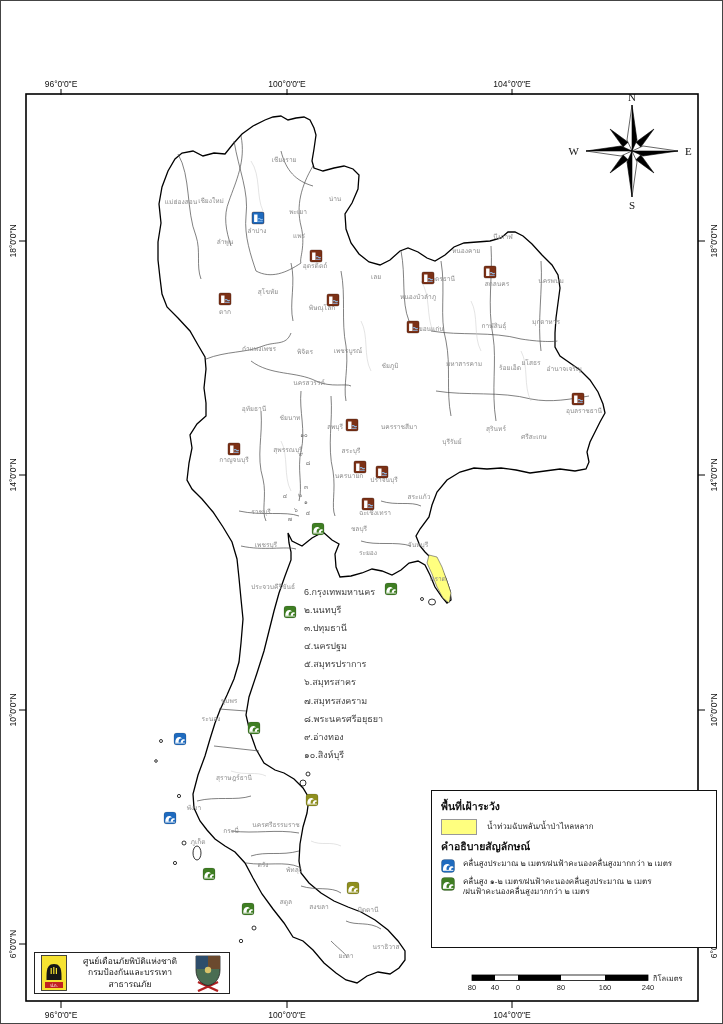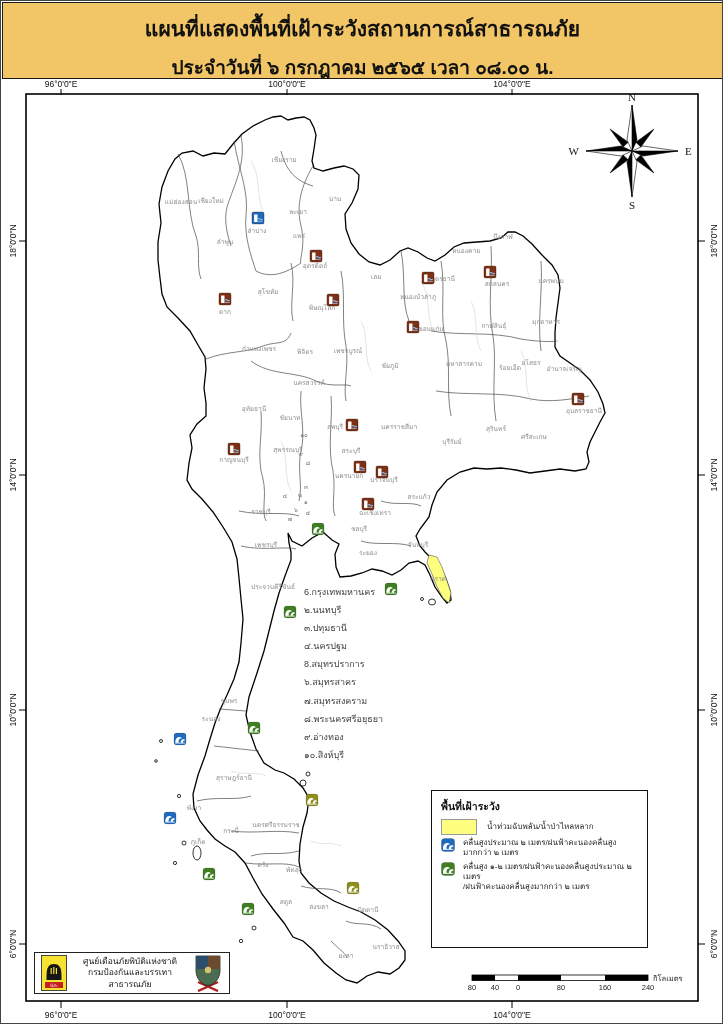--- a/index.html
+++ b/index.html
@@ -14,43 +14,39 @@
   .coord{font:8.5px "Liberation Sans",sans-serif;fill:#111;}
   .prov{font:6.6px "Liberation Sans",sans-serif;fill:#8c8c8c;}
   .mini{font:6px "Liberation Sans",sans-serif;fill:#777;}
   .cletter{font:11px "Liberation Serif",serif;fill:#111;}
   .scalenum{font:7.5px "Liberation Sans",sans-serif;fill:#222;}
   .scaleunit{font:7.5px "Liberation Sans",sans-serif;fill:#222;}
   
   #watch-list{position:absolute;left:303px;top:582px;width:130px;}
   #watch-list div{font-size:9px;color:#3c3c3c;height:18.1px;line-height:18.1px;white-space:nowrap;}
   
-  #legend{position:absolute;left:430px;top:789px;width:217px;height:158px;background:#fff;
+  #legend{position:absolute;left:430px;top:789px;width:286px;height:158px;background:#fff;
           border:1.3px solid #111;box-sizing:border-box;padding:7px 9px 16px 9px;}
   #legend .ltitle{font-size:10.5px;font-weight:bold;color:#111;margin-bottom:4px;}
   .swatch-row{display:flex;align-items:center;margin-bottom:3px;}
   .swatch{width:34px;height:14px;background:#FFFF7F;border:0.8px solid #999;margin-right:10px;flex:0 0 auto;}
   .lrow{display:flex;align-items:flex-start;margin-bottom:4px;}
   .lrow svg{flex:0 0 auto;margin-right:8px;margin-top:0px;}
   .llabel{font-size:8px;color:#222;line-height:10px;white-space:pre-line;}
   
   #orgbox{position:absolute;left:33px;top:951px;width:196px;height:42px;border:1px solid #222;
           box-sizing:border-box;display:flex;align-items:center;justify-content:space-between;
           padding:2px 6px;background:#fff;}
   #orgbox .orgtext{text-align:center;font-size:8.5px;line-height:11.5px;color:#111;flex:1;}
 </style>
 </head>
 <body>
 
 <div id="page">
 
-  <div id="header">
-    <div class="t1">แผนที่แสดงพื้นที่เฝ้าระวังสถานการณ์สาธารณภัย</div>
-    <div class="t2">ประจำวันที่ ๖ กรกฎาคม ๒๕๖๕ เวลา ๐๘.๐๐ น.</div>
-  </div>
 
   <svg id="mapsvg" width="723" height="1024" viewBox="0 0 723 1024" style="position:absolute;left:0;top:0;">
     <defs>
 
       <symbol id="sym-res" width="13" height="13" viewBox="0 0 13 13">
         <rect x="0.4" y="0.4" width="12.2" height="12.2" rx="1.8" fill="currentColor" stroke="#3a1206" stroke-width="0.5"></rect>
         <path d="M2.6,3 L6,3 L6,10.4 L2.6,10.4 Z" fill="#ffffff"></path>
         <path d="M6.4,7.6 q1.2,-1.2 2.4,0 q1.2,1.2 2.4,0" fill="none" stroke="#8fc0ef" stroke-width="1.1"></path>
         <path d="M6.4,9.8 h4.8" stroke="#8fc0ef" stroke-width="0.9"></path>
       </symbol>
@@ -309,34 +305,35 @@
     <text class="scalenum" x="604" y="989" text-anchor="middle">160</text>
     <text class="scalenum" x="647" y="989" text-anchor="middle">240</text>
     <text class="scaleunit" x="652" y="980" text-anchor="start">กิโลเมตร</text>
   </svg>
 
   <div id="watch-list">
       <div>6.กรุงเทพมหานคร</div>
       <div>๒.นนทบุรี</div>
       <div>๓.ปทุมธานี</div>
       <div>๔.นครปฐม</div>
-      <div>8.สมุทรปราการ</div>
+      <div>๕.สมุทรปราการ</div>
       <div>๖.สมุทรสาคร</div>
       <div>๗.สมุทรสงคราม</div>
       <div>๘.พระนครศรีอยุธยา</div>
       <div>๙.อ่างทอง</div>
       <div>๑๐.สิงห์บุรี</div>
     </div>
 
   <div id="legend">
     <div class="ltitle">พื้นที่เฝ้าระวัง</div>
     <div class="swatch-row">
       <span class="swatch"></span>
       <span class="llabel">น้ำท่วมฉับพลัน/น้ำป่าไหลหลาก</span>
     </div>
+    <div class="ltitle">คำอธิบายสัญลักษณ์</div>
     <div class="lrow">
       <svg width="14" height="14" viewBox="0 0 13 13" style="color:#1F6BBF">
           <use href="#sym-wave"></use>
         </svg>
       <span class="llabel">คลื่นสูงประมาณ ๒ เมตร/ฝนฟ้าคะนองคลื่นสูงมากกว่า ๒ เมตร</span>
     </div>
     <div class="lrow">
       <svg width="14" height="14" viewBox="0 0 13 13" style="color:#3F7E23">
           <use href="#sym-wave"></use>
         </svg>

